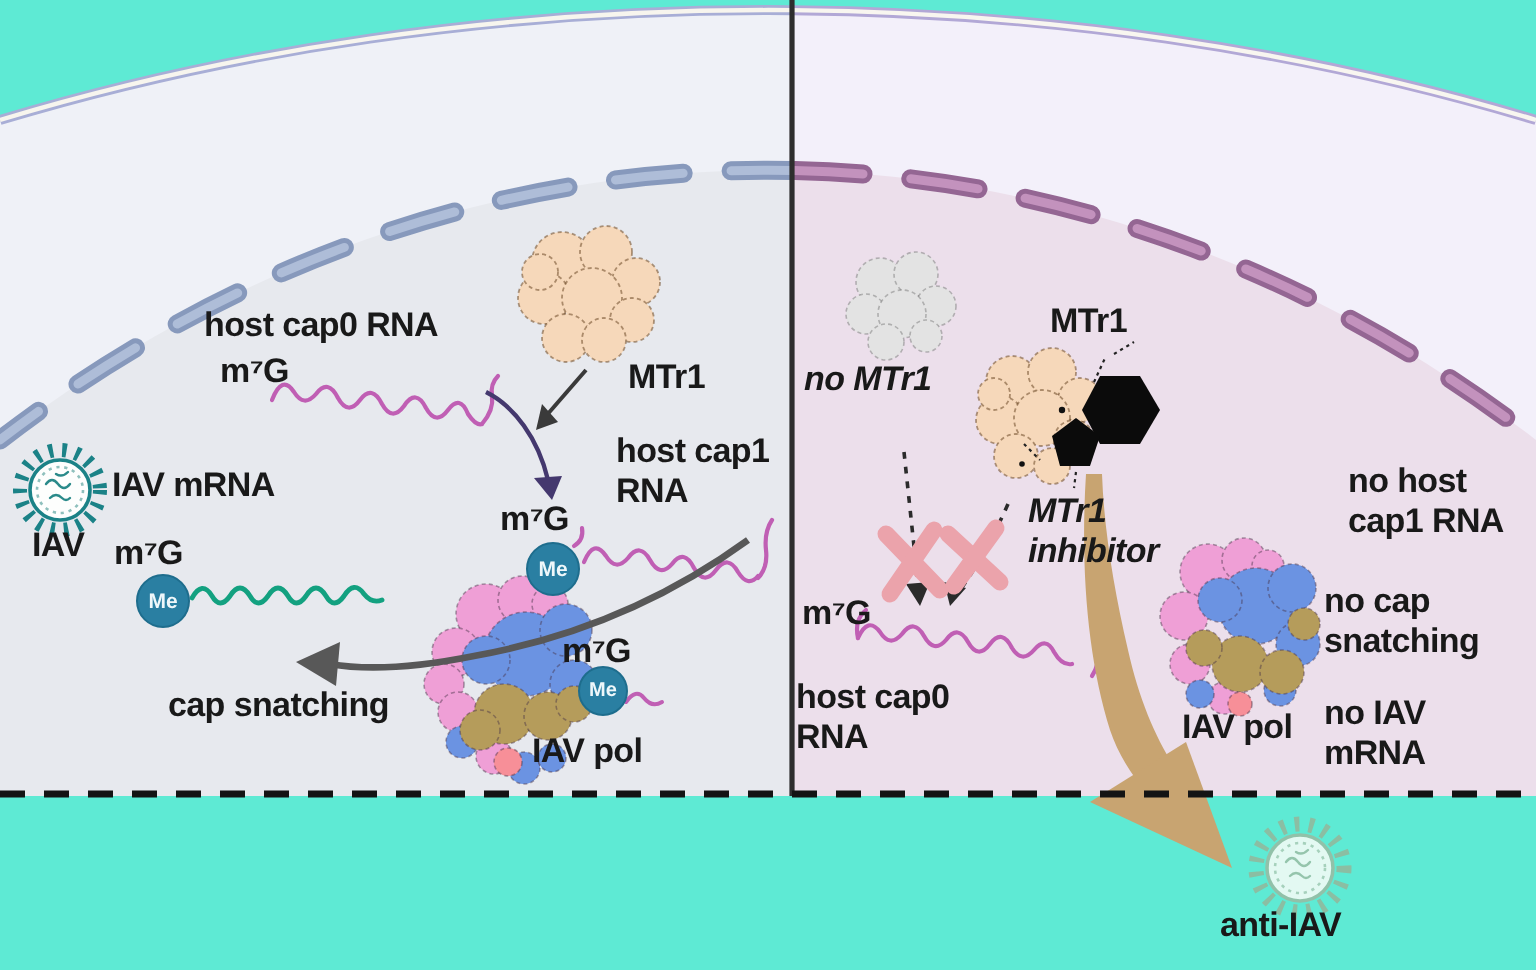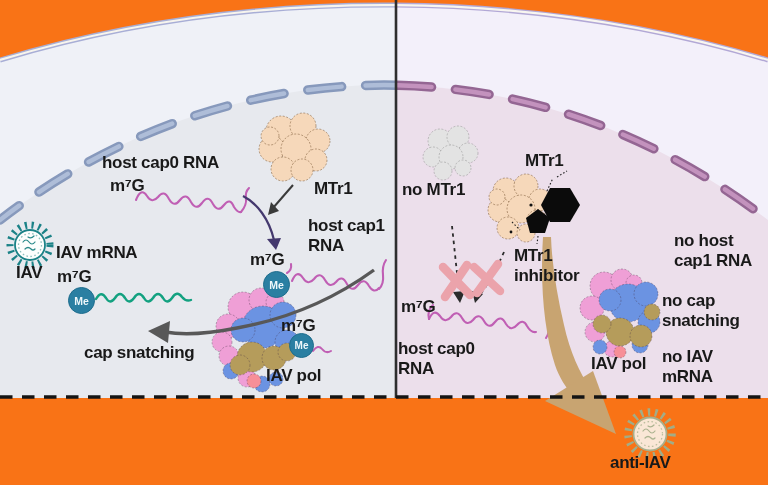--- a/index.html
+++ b/index.html
@@ -1,27 +1,27 @@
 <!DOCTYPE html>
 <html><head>
 <meta charset="utf-8">
 <style>
   html,body{margin:0;padding:0;background:#fbf4e0;}
   .stage{
     position:relative;width:768px;height:485px;overflow:hidden;
-    background:#f97316;font-family:"Liberation Sans",sans-serif;
+    background:#5eead4;font-family:"Liberation Sans",sans-serif;
   }
   .stage svg{position:absolute;left:0;top:0;}
   .label{
     position:absolute;font-family:"Liberation Sans",sans-serif;
     font-size:17px;font-weight:700;line-height:1.2;color:#191919;
     white-space:pre-line;letter-spacing:-0.3px;
   }
   .rg{font-weight:700;}
-  .it{}
+  .it{font-style:italic;}
   .me{
     position:absolute;width:27px;height:27px;border-radius:50%;
     background:#2a7fa2;border:1px solid #1e6d8d;color:#eef7fa;
     font-size:10.5px;font-weight:700;display:flex;align-items:center;
     justify-content:center;box-sizing:border-box;text-align:center;
   }
   .me.small{width:25px;height:25px;font-size:10px;}
 </style>
 </head>
 <body>
@@ -239,21 +239,21 @@
   </g>
 </svg>
 
 <div class="label" style="left:102px;top:153px;">host cap0 RNA</div>
 <div class="label rg" style="left:110px;top:176px;">m⁷G</div>
 <div class="label" style="left:314px;top:179px;">MTr1</div>
 <div class="label" style="left:308px;top:216px;">host cap1
 RNA</div>
 <div class="label rg" style="left:250px;top:250px;">m⁷G</div>
 <div class="label rg" style="left:16px;top:263px;">IAV</div>
-<div class="label" style="left:56px;top:243px;">IAV mRNA</div>
+<div class="label" style="left:56px;top:233px;">IAV mRNA</div>
 <div class="label rg" style="left:57px;top:267px;">m⁷G</div>
 <div class="label" style="left:84px;top:343px;">cap snatching</div>
 <div class="label rg" style="left:281px;top:316px;">m⁷G</div>
 <div class="label" style="left:266px;top:366px;">IAV pol</div>
 
 <div class="label it" style="left:402px;top:180px;">no MTr1</div>
 <div class="label" style="left:525px;top:151px;">MTr1</div>
 <div class="label it" style="left:514px;top:246px;">MTr1
 inhibitor</div>
 <div class="label rg" style="left:401px;top:297px;">m⁷G</div>

